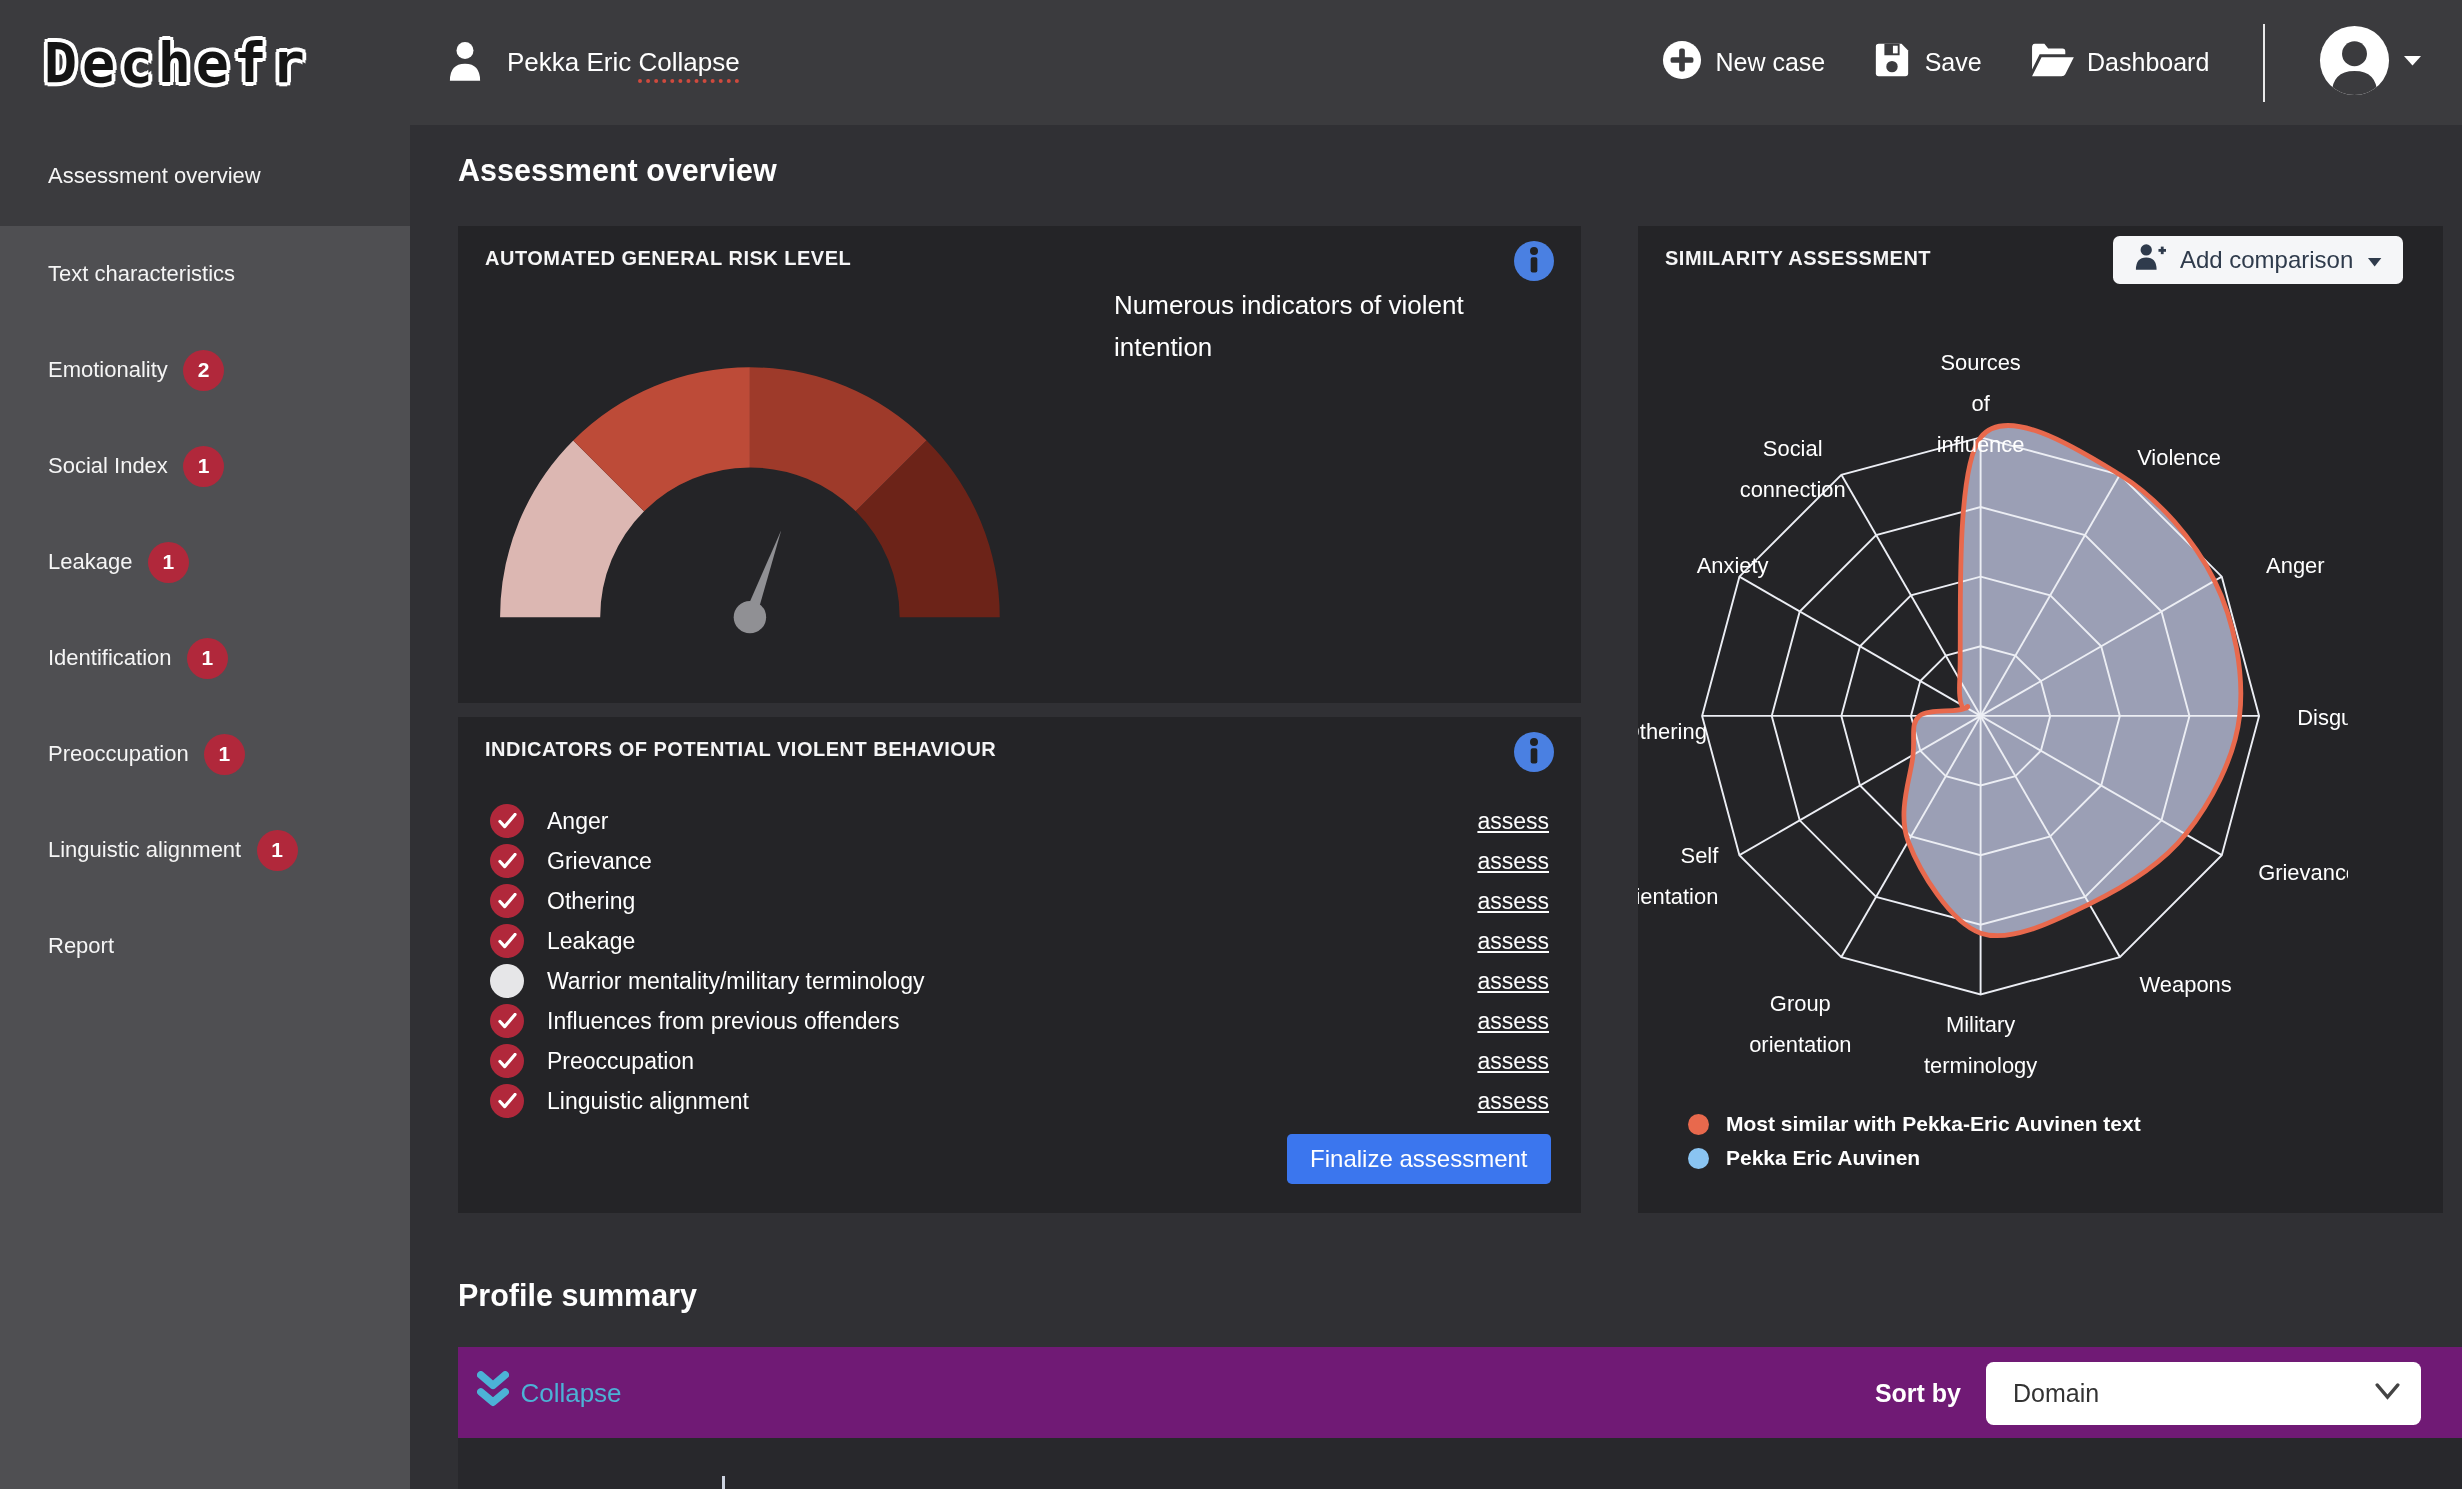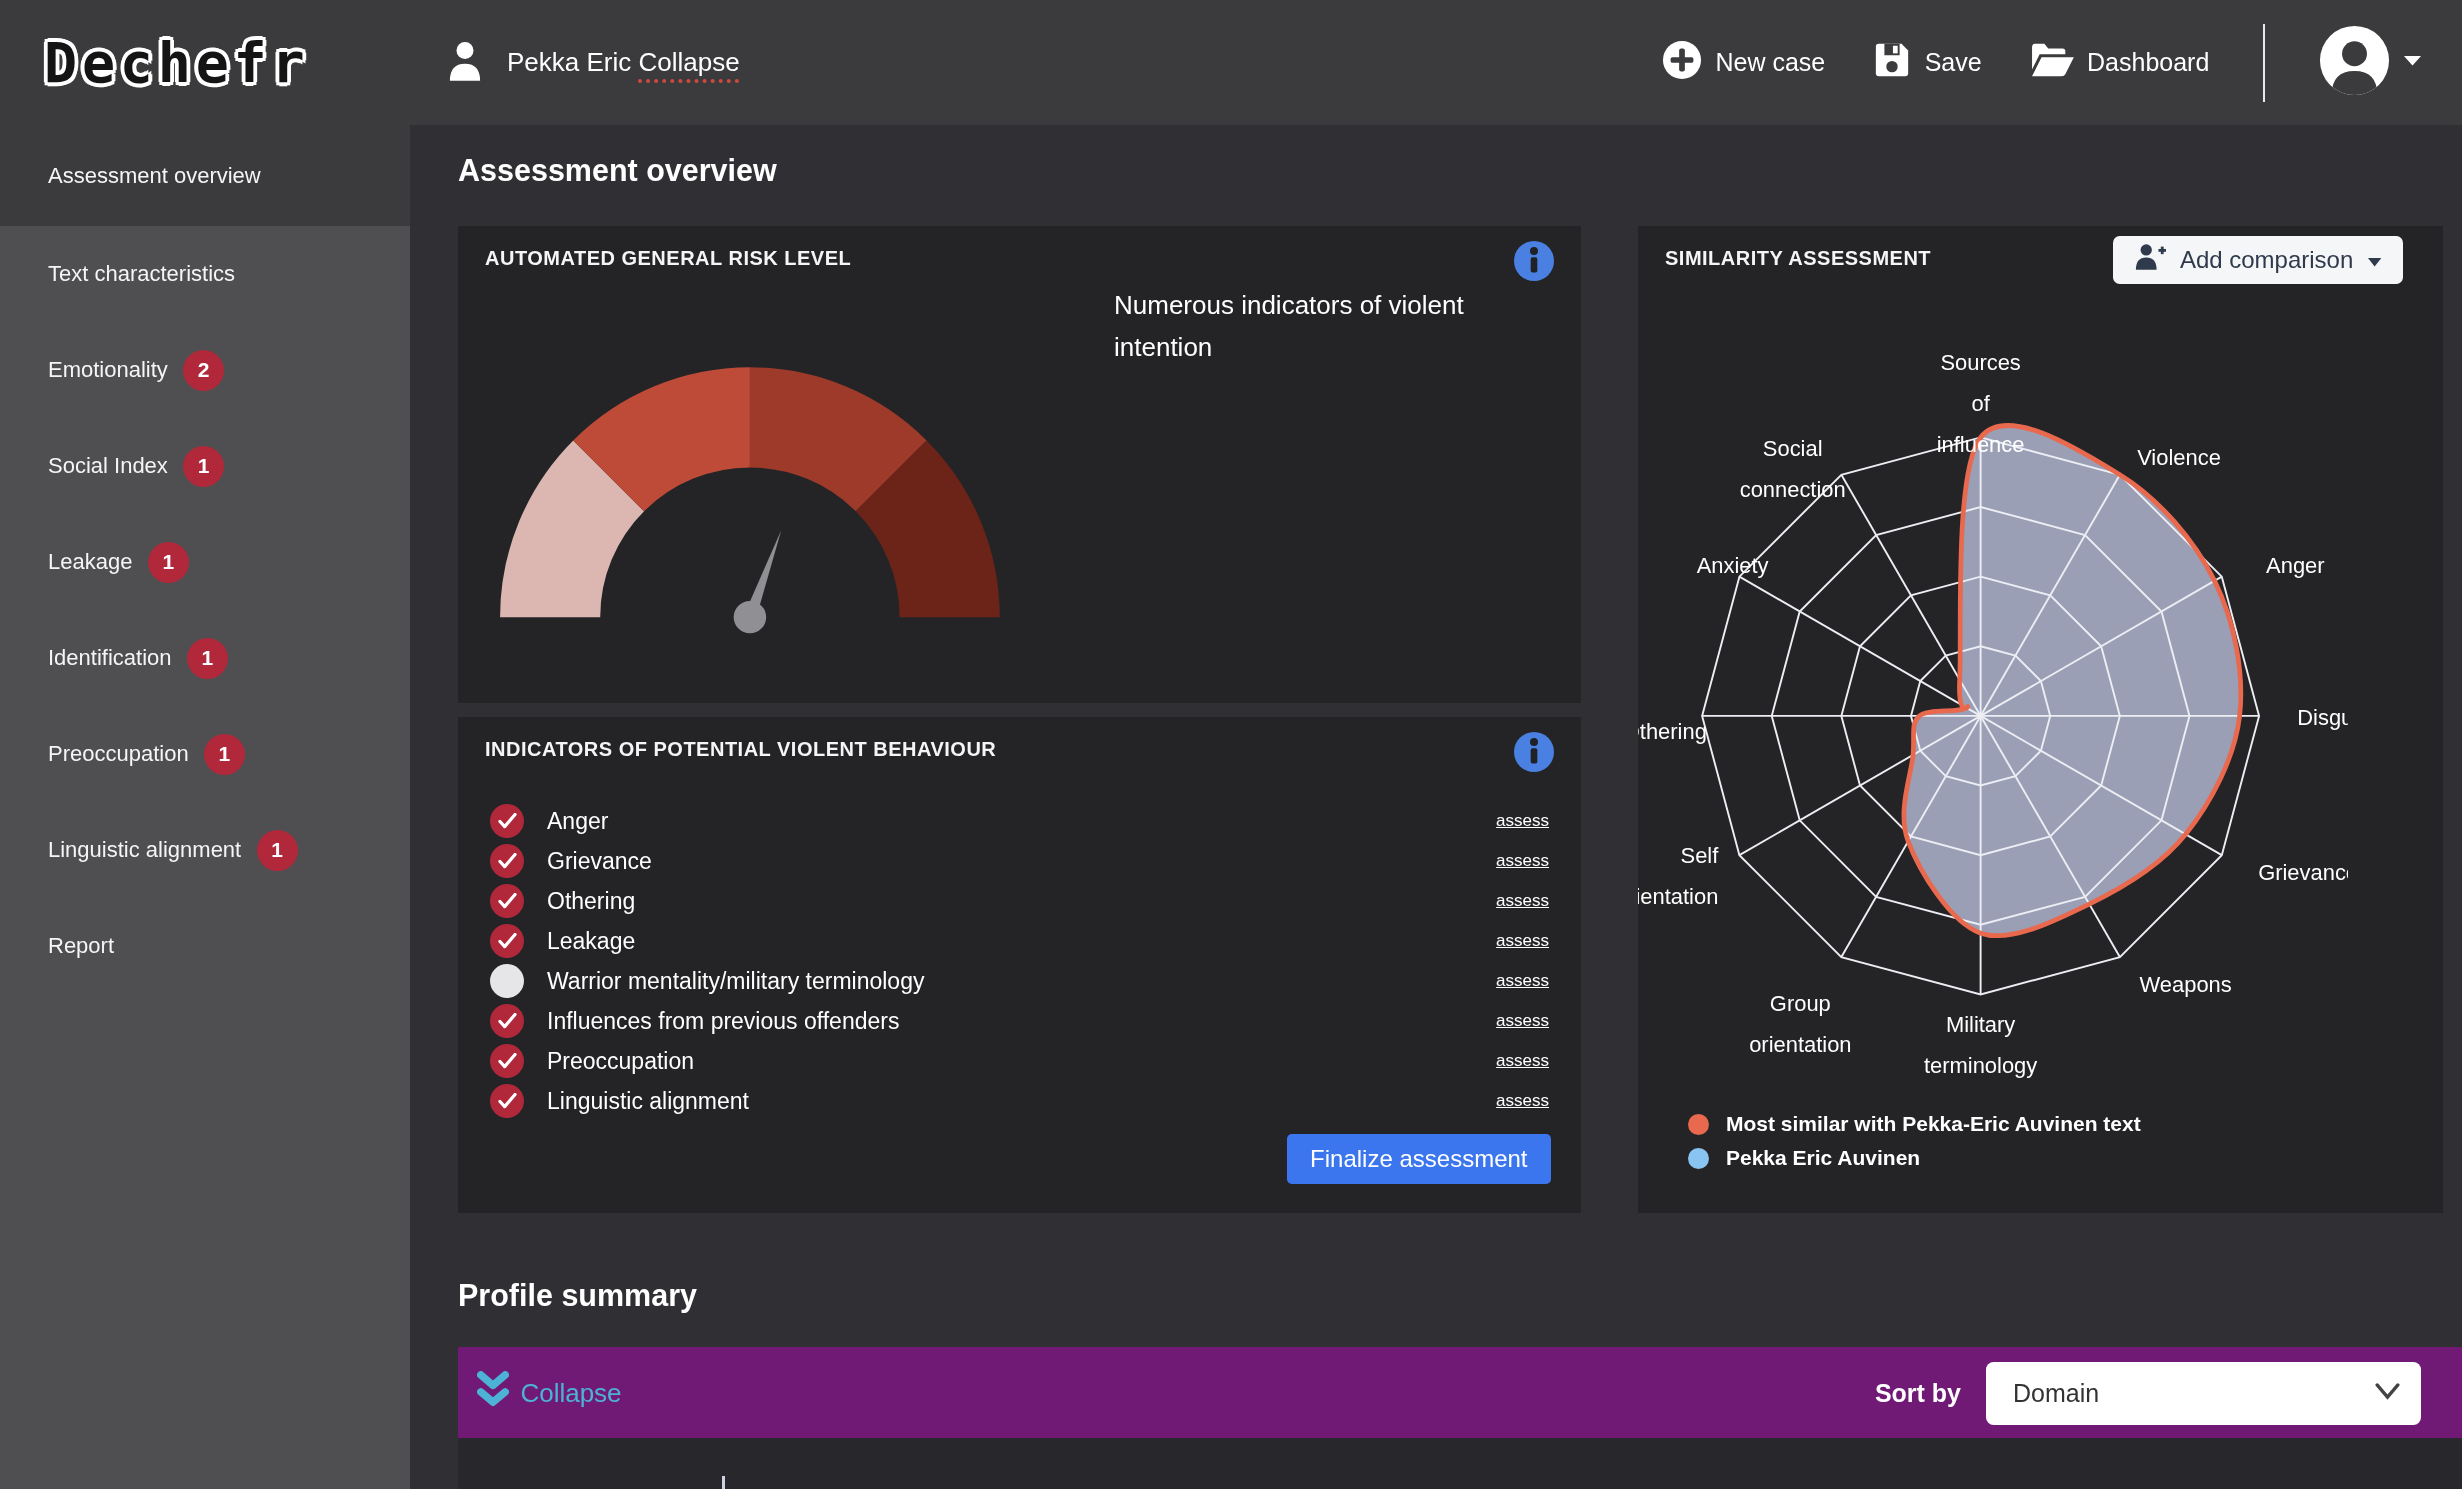--- a/index.html
+++ b/index.html
@@ -71,21 +71,21 @@
   
   .ind-list { position:absolute; left:32px; top:84px; width:1059px; }
   .ind-row { height:40px; display:flex; align-items:center; }
   .ind-check {
     width:34px; height:34px; border-radius:50%; background:#b1283b;
     display:flex; align-items:center; justify-content:center; cursor:pointer; flex:0 0 34px;
   }
   .ind-check.unchecked { background:#e6e6e8; }
   .ind-check svg { display:block; }
   .ind-label { margin-left:23px; font-size:23px; color:#fff; }
-  .ind-assess { margin-left:auto; margin-right:0; font-size:17px; color:#fff; text-decoration:underline; cursor:pointer; }
+  .ind-assess { margin-left:auto; margin-right:0; font-size:23px; color:#fff; text-decoration:underline; cursor:pointer; }
   .finalize-btn {
     position:absolute; right:30.5px; bottom:29px; height:50px; padding:0 23px;
     background:#3b76ee; border:none; border-radius:4.8px; color:#fff; font-size:24px;
     font-family:"Liberation Sans", sans-serif; cursor:pointer;
   }
 
   
   .add-comparison {
     position:absolute; top:9.5px; right:40px; height:48px; padding:0 21px;
     background:#f5f6f8; border:none; border-radius:6.7px;

